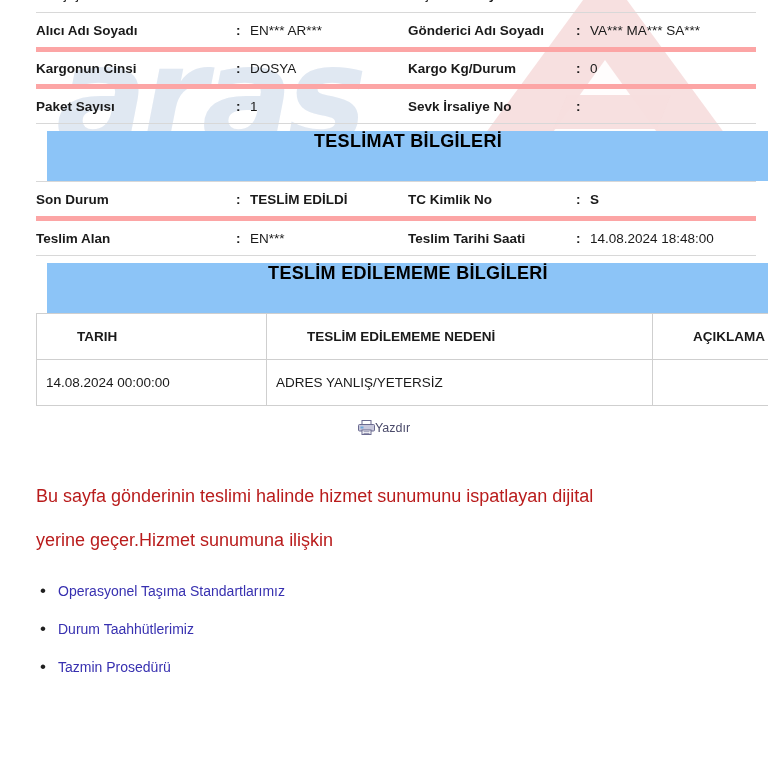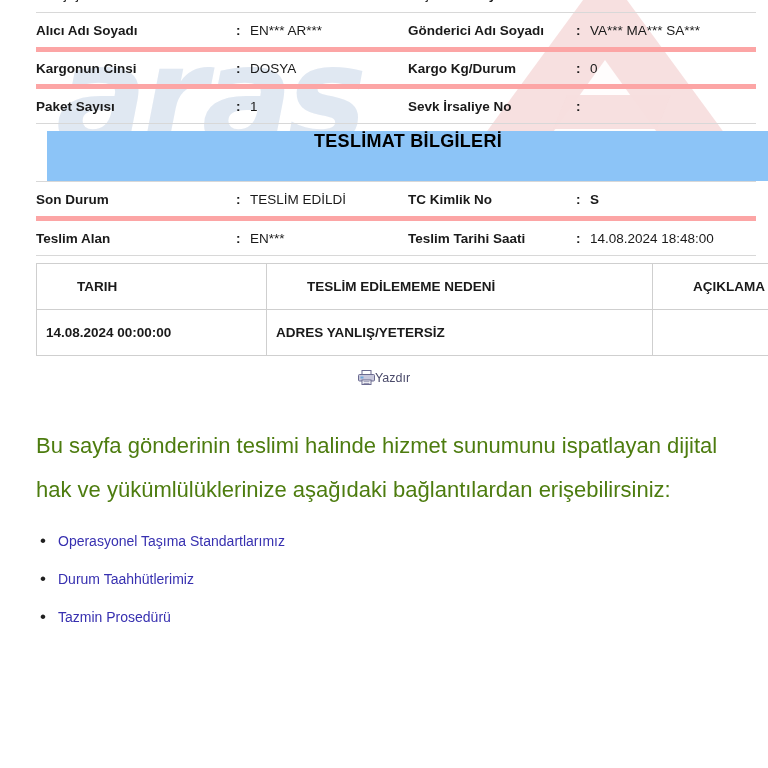--- a/index.html
+++ b/index.html
@@ -97,21 +97,21 @@
   }
   table.info tr:first-child td { border-top: 1px solid #d8d8d8; }
 
   td.lbl  { font-weight: bold; padding-left: 6px; width: 200px; white-space: nowrap; }
   td.sep  { width: 14px; text-align: left; font-weight: bold; }
   td.val  { width: 158px; white-space: nowrap; padding-left: 2px; }
   td.lbl2 { font-weight: bold; width: 168px; white-space: nowrap; }
   td.sep2 { width: 14px; text-align: left; font-weight: bold; }
   td.val2 { white-space: nowrap; padding-left: 2px; }
 
-  .red { color: #e30613; font-weight: normal; }
+  .red { color: #e30613; font-weight: bold; }
   .redplain { color: #e30613; font-weight: bold; }
 
   
   .cropwrap {
     height: 12px;
     overflow: hidden;
     position: relative;
     margin: 0 0 0 36px;
     width: 720px;
   }
@@ -144,21 +144,21 @@
   table.grid th, table.grid td {
     border: 1px solid #cfcfcf;
     height: 46px;
     vertical-align: middle;
     font-size: 13.5px;
     text-align: left;
     padding-left: 9px;
     color: #1a1a1a;
   }
   table.grid th { font-weight: bold; padding-left: 40px; }
-  table.grid td { font-weight: bold; }
+  table.grid td { font-weight: normal; }
   .col-a { width: 230px; }
   .col-b { width: 386px; }
   .col-c { width: 143px; }
 
   
   .print-row {
     margin-top: 14px;
     text-align: center;
     height: 28px;
   }
@@ -170,23 +170,23 @@
     cursor: pointer;
     user-select: none;
     text-align: center;
   }
   .printer-icon { display: inline-block; width: 17px; height: 15px; position: relative; }
 
   
   .prose {
     margin: 26px 0 0 36px;
     width: 706px;
-    font-size: 22px;
+    font-size: 18px;
     line-height: 44px;
-    color: #4d7c0f;
+    color: #b91c1c;
   }
   .prose p { margin: 0; }
 
   ul.links {
     margin: 10px 0 0 0;
     padding-left: 58px;
     list-style: none;
   }
   ul.links li {
     position: relative;
@@ -286,20 +286,23 @@
           <td class="val">EN***</td>
           <td class="lbl2">Teslim Tarihi Saati</td>
           <td class="sep2">:</td>
           <td class="val2">14.08.2024 18:48:00</td>
         </tr>
       </tbody>
     </table>
 
     <div class="bar-gap"></div>
 
+    <div class="section-bar">
+      <span>TESLİM EDİLEMEME BİLGİLERİ</span>
+    </div>
 
     <table class="grid">
       <thead>
         <tr>
           <th class="col-a">TARIH</th>
           <th class="col-b">TESLİM EDİLEMEME NEDENİ</th>
           <th class="col-c">AÇIKLAMA</th>
         </tr>
       </thead>
       <tbody>
@@ -322,21 +325,21 @@
             <rect x="5.5" y="11.3" width="6" height="0.9" fill="#8b8bab"></rect>
             <rect x="5.5" y="13" width="6" height="0.9" fill="#8b8bab"></rect>
           </svg>
         </span>
         <span>Yazdır</span>
       </span>
     </div>
 
     <div class="prose">
       <p>Bu sayfa gönderinin teslimi halinde hizmet sunumunu ispatlayan dijital</p>
-      <p>hak ve yükümlülüklerinize aşağıdaki bağlantılardan erişebilirsiniz:</p>
+      <p>yerine geçer.Hizmet sunumuna ilişkin</p>
     </div>
 
     <ul class="links">
       <li>
         <a href="#">Operasyonel Taşıma Standartlarımız</a>
       </li>
       <li>
         <a href="#">Durum Taahhütlerimiz</a>
       </li>
       <li>

